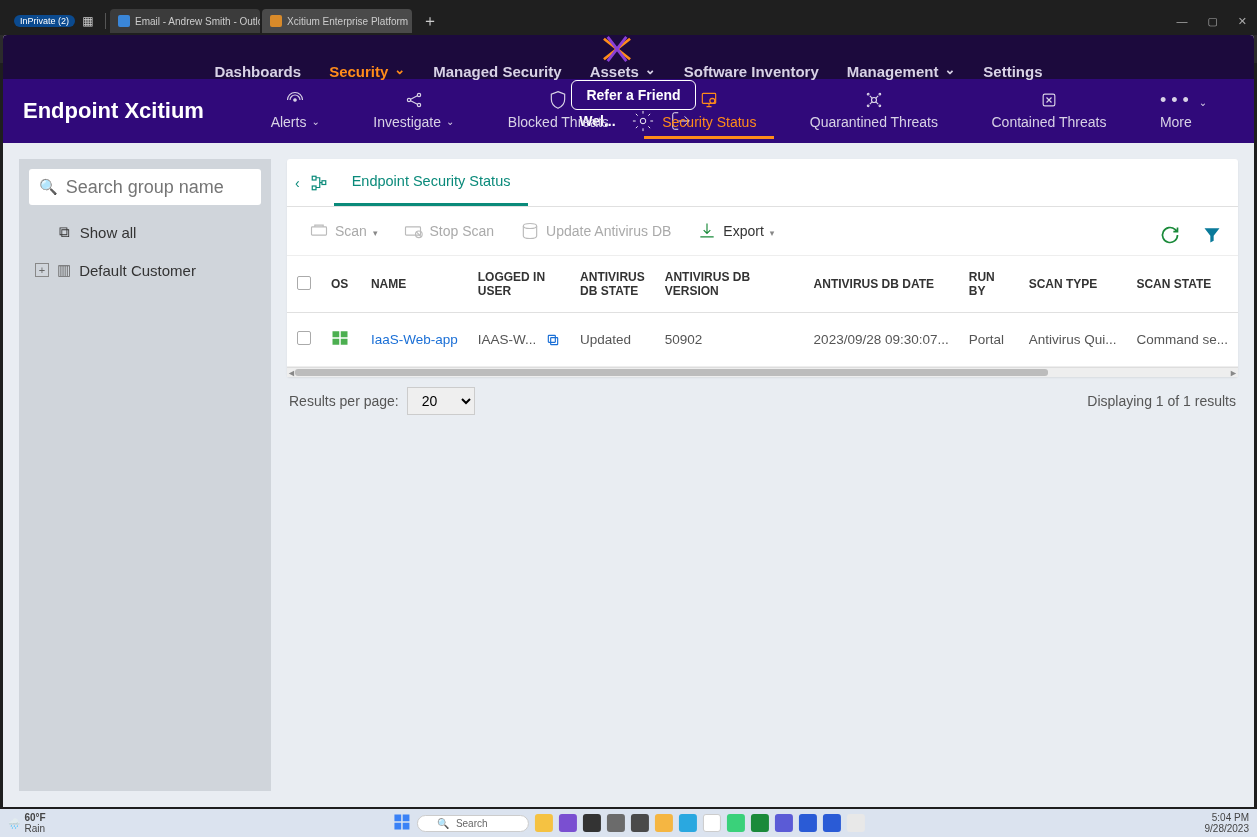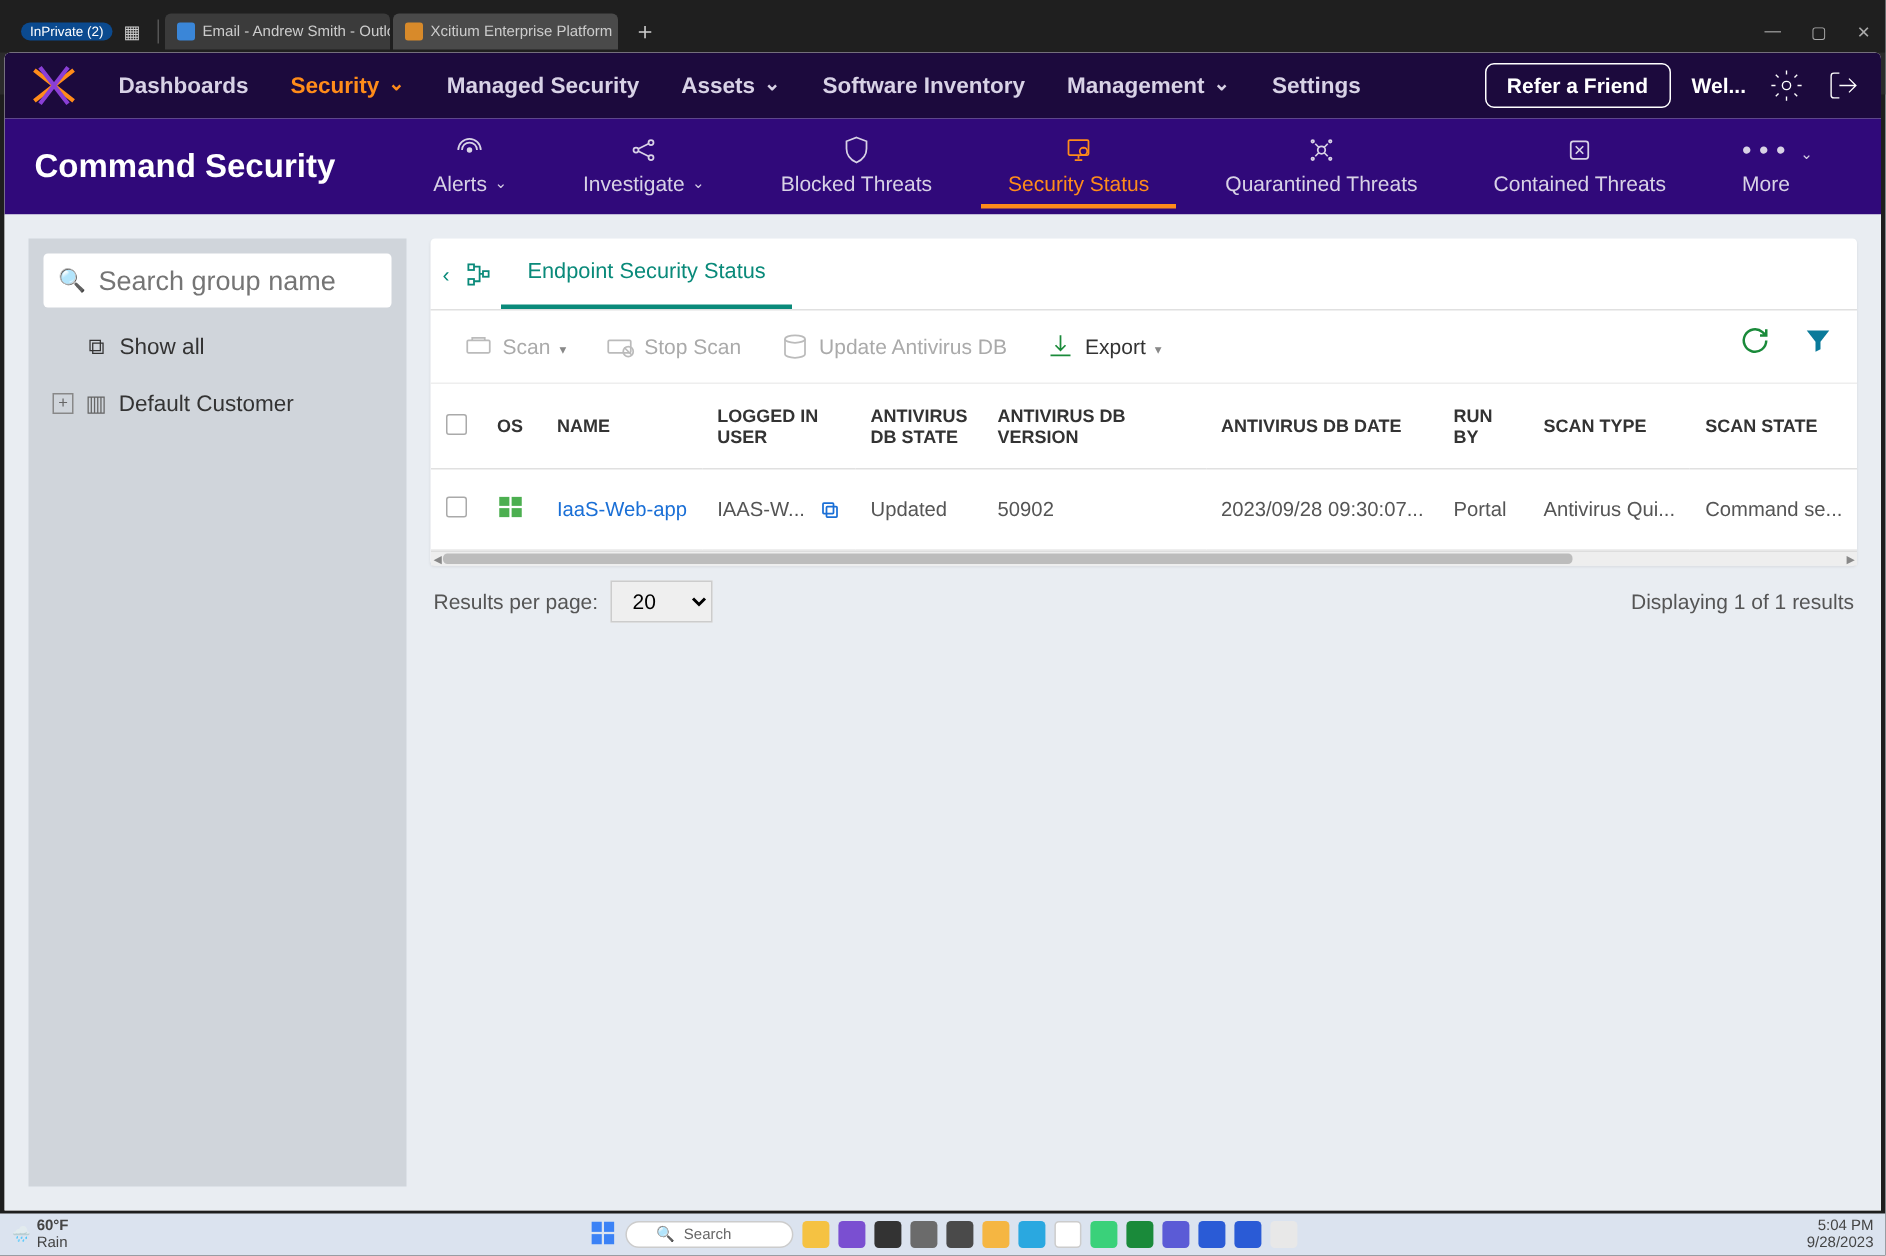--- a/index.html
+++ b/index.html
@@ -20,21 +20,21 @@
   .win-controls span{ padding:4px 10px; cursor:pointer;}
   .addr-bar { height:28px; background:#2b2b2b; display:flex; align-items:center; padding:0 6px; color:#bbb; font-size:11px;}
   .addr-bar .navbtn{ padding:0 6px; cursor:pointer; color:#999;}
   .addr-bar .url-box{ flex:0 0 auto; display:flex; align-items:center; background:#3a3a3a; border-radius:12px; padding:2px 10px; margin-left:4px;}
   .addr-bar .url-box .lock{ margin-right:6px;}
   .addr-bar .right-icons{ margin-left:auto; display:flex; gap:10px;}
   .addr-bar .right-icons span{cursor:pointer; color:#999;}
 
   
   .app { position:absolute; top:35px; left:3px; right:3px; bottom:30px; background:#fff; border-radius:4px 4px 0 0; overflow:hidden;}
-  .topnav { height:44px; background:#1c0a3d; display:flex; align-items:center; padding:0 14px;}
+  .topnav { height:44px; background:#1c0a3d; display:flex; align-items:center; padding:0 14px;flex-direction:column;}
   .logo { width:38px; height:28px; margin-right:24px; }
   .logo svg{width:100%;height:100%;}
   .mainmenu { display:flex; align-items:center; gap:28px; flex:1;}
   .mainmenu .mitem{ color:#d8d2e6; font-size:15px; font-weight:600; cursor:pointer; display:flex; align-items:center; gap:6px;}
   .mainmenu .mitem.active{ color:#ff8c1a;}
   .chev-down::after{content:"⌄"; font-size:13px; position:relative; top:-2px;}
   .refer-btn{ border:1.5px solid #fff; color:#fff; padding:6px 14px; border-radius:6px; font-size:14px; font-weight:600; cursor:pointer; margin-left:10px;}
   .topright{ display:flex; align-items:center; gap:16px; color:#fff; margin-left:14px;}
   .topright .wel{ font-size:14px; font-weight:700;}
   .topright svg{ width:22px; height:22px; stroke:#fff; fill:none;}
@@ -64,21 +64,21 @@
 
   
   .panel{ flex:1; display:flex; flex-direction:column;}
   .panel-card{ background:#fff; border-radius:3px; box-shadow:0 1px 2px rgba(0,0,0,0.08);}
   .panel-tabs-row{ display:flex; align-items:center; border-bottom:1px solid #e0e0e0; padding:0 0 0 4px;}
   .collapse-btn{ color:#0a8a7a; font-size:14px; padding:0 4px; cursor:pointer; display:flex; align-items:center;}
   .tree-icon{ width:18px; height:18px; margin:0 6px;}
   .ptab{ padding:14px 18px; color:#0a8a7a; font-size:14.5px; font-weight:500; border-bottom:3px solid #0a8a7a; cursor:pointer;}
 
   
-  .toolbar{ display:flex; align-items:flex-start; padding:10px 16px; gap:14px; border-bottom:1px solid #eee;}
+  .toolbar{ display:flex; align-items:flex-end; padding:10px 16px; gap:14px; border-bottom:1px solid #eee;}
   .tbtn{ display:flex; align-items:center; gap:6px; color:#aaa; font-size:14px; cursor:pointer; padding:4px 6px;}
   .tbtn svg{ width:20px; height:20px; stroke:#bbb; fill:none; stroke-width:1.4;}
   .tbtn.export{ color:#333;}
   .tbtn.export svg{ stroke:#1a8a3a;}
   .tbtn .caret::after{content:" ▾"; font-size:9px; color:#888;}
   .toolbar-right{ margin-left:auto; display:flex; gap:22px; align-items:center;}
   .toolbar-right svg{ width:20px; height:20px; cursor:pointer;}
 
   
   .tbl{ width:100%; overflow-x:auto;}
@@ -181,21 +181,21 @@
           <circle cx="12" cy="12" r="3"></circle>
           <path d="M12 1v3M12 20v3M4.2 4.2l2 2M17.8 17.8l2 2M1 12h3M20 12h3M4.2 19.8l2-2M17.8 6.2l2-2"></path>
         </svg>
       <svg viewBox="0 0 24 24">
           <path d="M9 21H5a2 2 0 01-2-2V5a2 2 0 012-2h4M16 17l5-5-5-5M21 12H9"></path>
         </svg>
     </div>
   </div>
 
   <div class="subnav">
-    <div class="subnav-title">Command Security</div>
+    <div class="subnav-title">Endpoint Xcitium</div>
     <div class="subtabs">
       <div class="subtab">
         <div class="sicon"><svg viewBox="0 0 24 24">
               <path d="M3 12a9 9 0 0118 0M6 12a6 6 0 0112 0"></path>
               <circle cx="12" cy="12" r="1.5" fill="currentColor"></circle>
             </svg></div>
         <div class="lbl">
             <span>Alerts</span>
             <span style="font-size:10px">⌄</span>
           </div>

